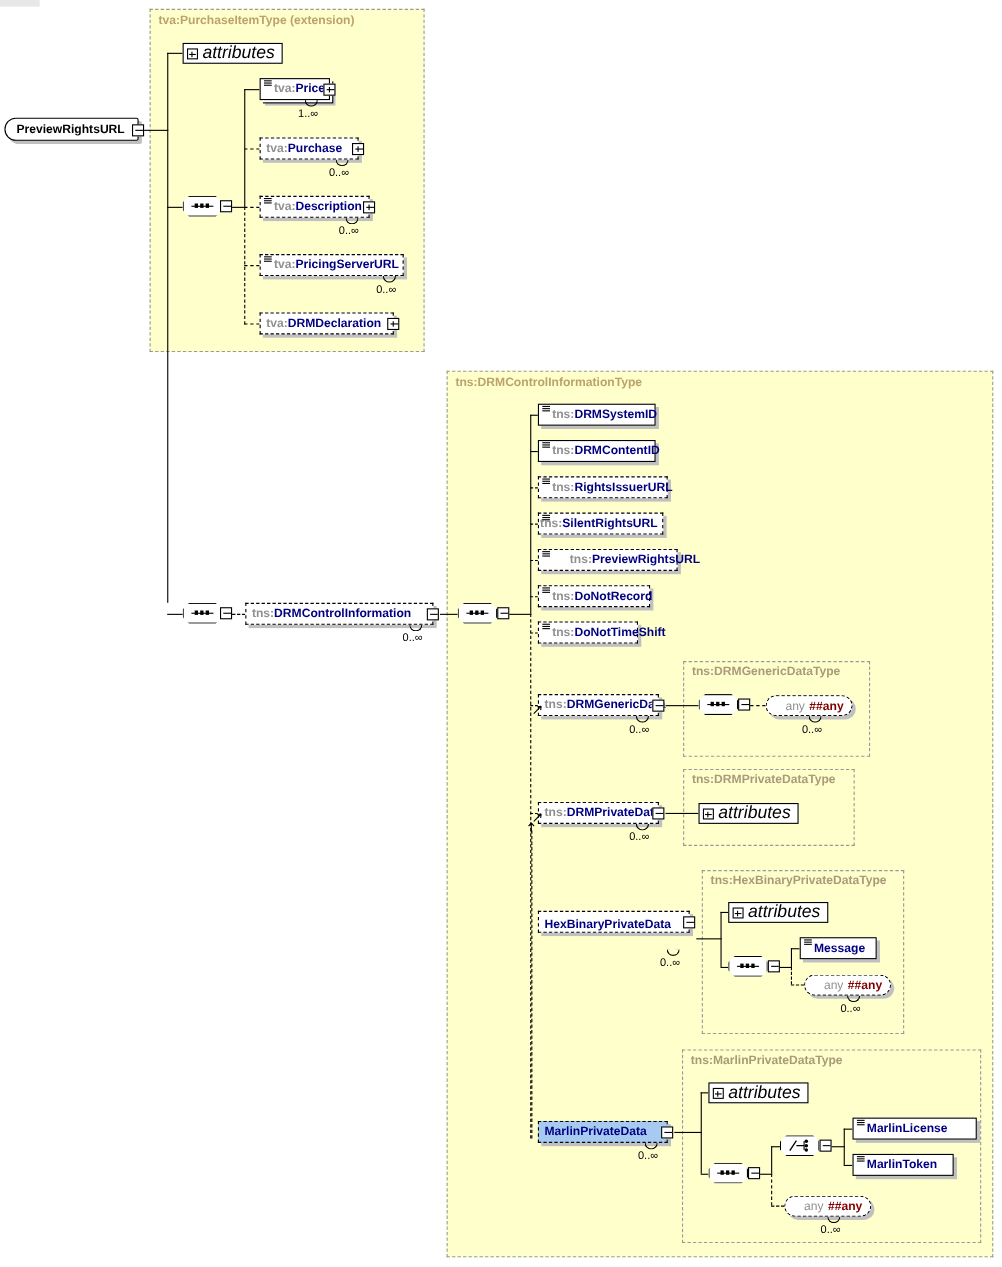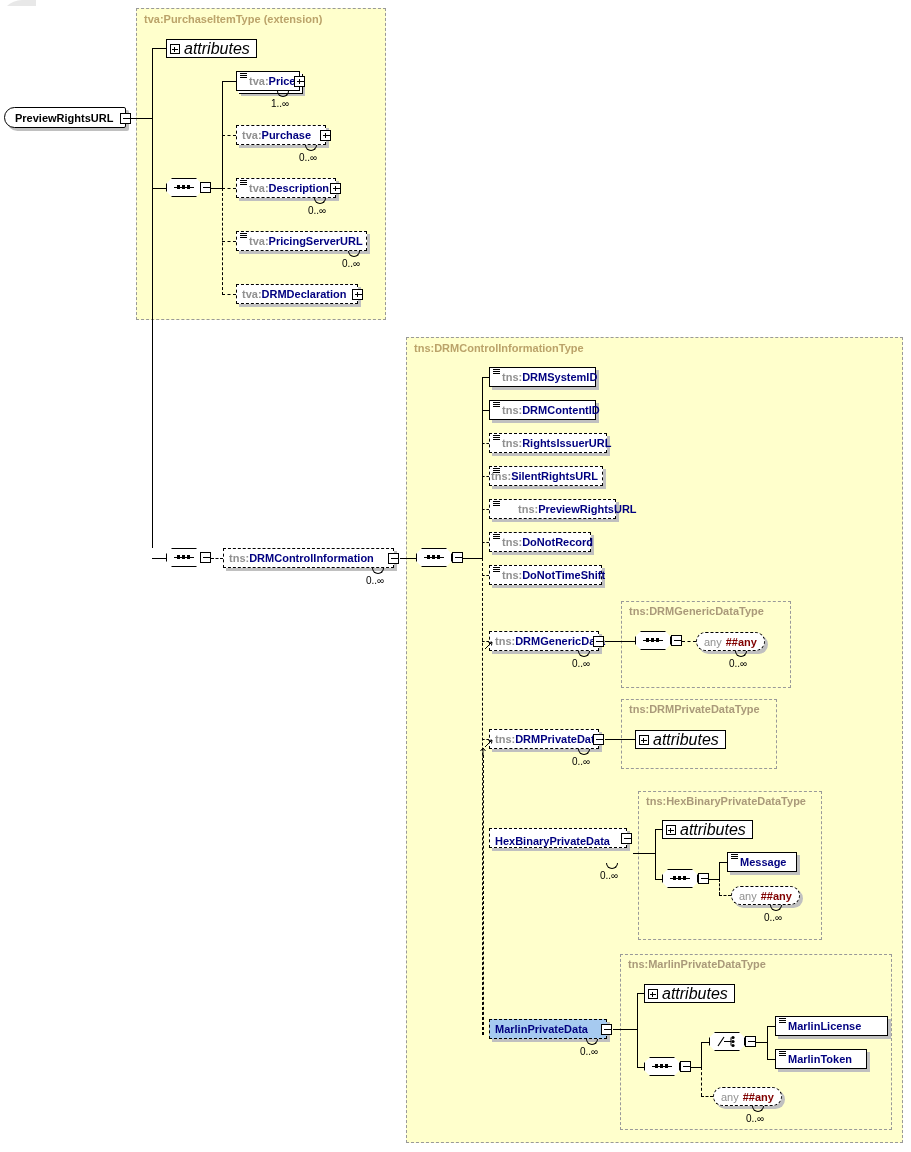--- a/index.html
+++ b/index.html
@@ -8,21 +8,20 @@
     margin: 0; padding: 0;
     background: #ffffff;
     font-family: "Liberation Sans", sans-serif;
   }
   #canvas {
     position: relative;
     width: 911px;
     height: 1152px;
     background: #ffffff;
     overflow: hidden;
-    border-radius: 22px;
   }
 
   
   .type-panel {
     position: absolute;
     background: #ffffcc;
     border: 1px dashed #999999;
   }
   .type-panel > .type-label {
     position: absolute;
@@ -175,21 +174,21 @@
     border-radius: 10px;
     display: flex;
     align-items: center;
     justify-content: center;
     gap: 4px;
     font-size: 11px;
     white-space: nowrap;
     padding: 0 7px;
     box-shadow: 3px 3px 0 0 #c0c0c0;
   }
-  .anynode .a1 { color: #909090; }
+  .anynode .a1 { color: #909090; margin-left: 10px; }
   .anynode .a2 { color: #800000; font-weight: bold; }
 
   
   .comp {
     position: absolute;
     width: 36px; height: 19px;
   }
   .comp .oct {
     position: absolute;
     left: 0; top: 0;
@@ -429,21 +428,21 @@
   <div class="node opt" style="left:489px; top:532px; width:102px;">
     <span class="sc">
         <i></i>
         <i></i>
         <i></i>
       </span>
     <span class="nm" style="padding-left:12px;"><span class="pfx">tns:</span><span class="nnm">DoNotRecord</span></span>
   </div>
 
   <div class="ln dash-h" style="left:482px; top:575px; width:7px;"></div>
-  <div class="node opt" style="left:489px; top:565px; width:113px;">
+  <div class="node opt" style="left:489px; top:565px; width:91px;">
     <span class="sc">
         <i></i>
         <i></i>
         <i></i>
       </span>
     <span class="nm" style="padding-left:12px;"><span class="pfx">tns:</span><span class="nnm">DoNotTimeShift</span></span>
   </div>
 
   <div class="subtype-panel" style="left:621px; top:601px; width:170px; height:87px;">
     <div class="type-label">tns:DRMGenericDataType</div>

